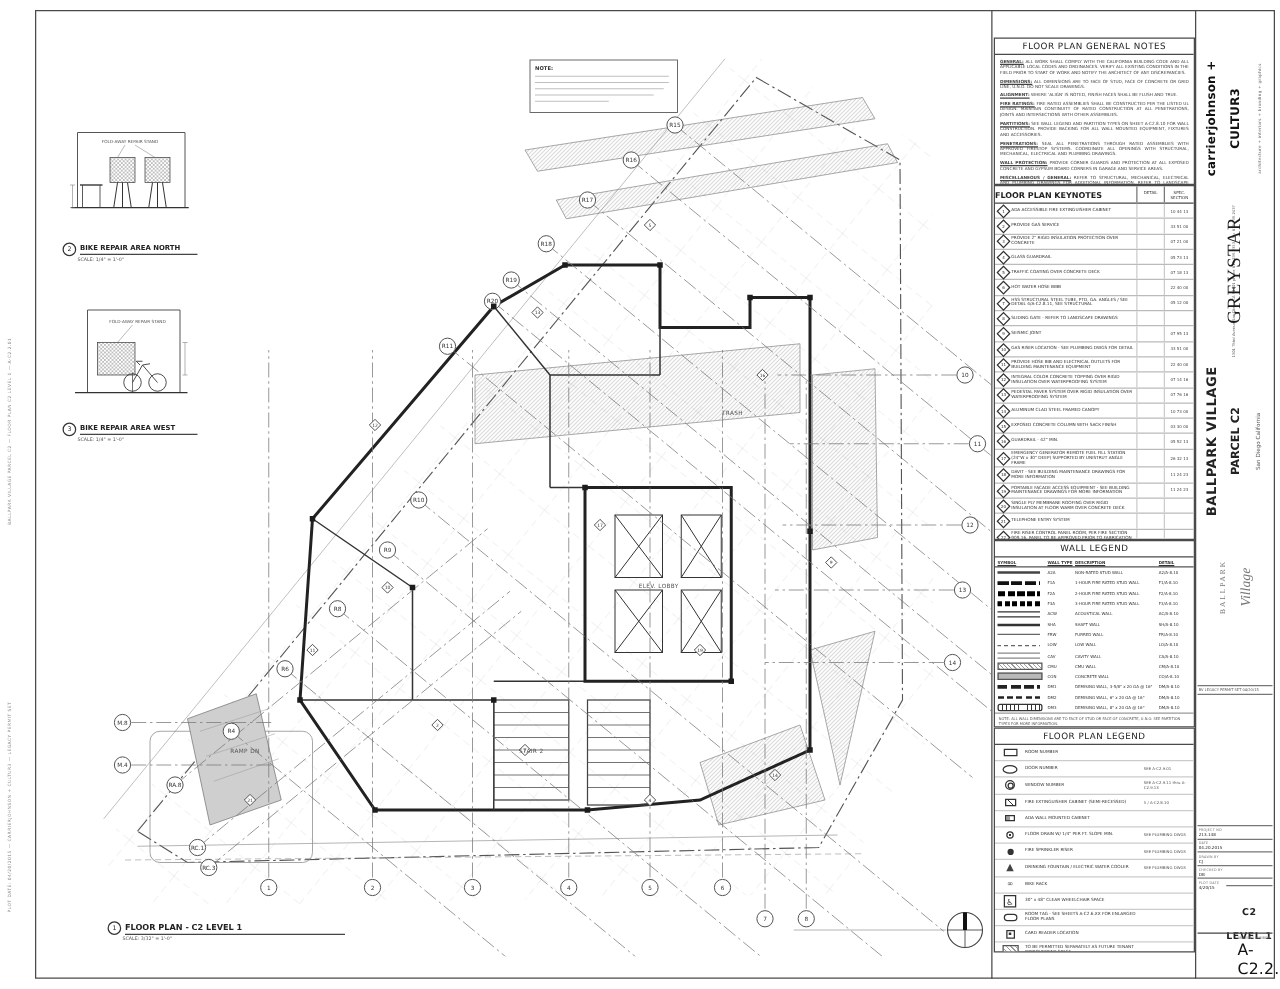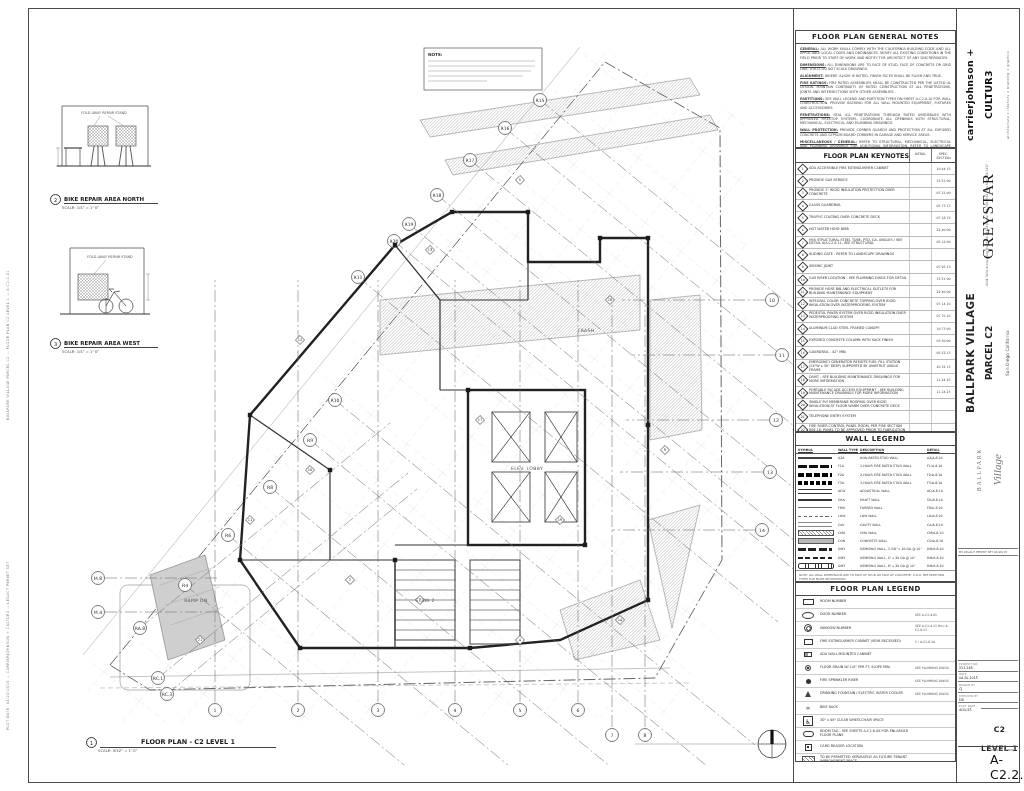--- a/index.html
+++ b/index.html
@@ -22,27 +22,27 @@
   .cl{stroke:#777;stroke-width:.6;stroke-dasharray:12 3 2 3;fill:none;}
   .bub{fill:#fff;stroke:#555;stroke-width:.8;}
   .bubt{font-size:4.6px;fill:#333;text-anchor:middle;font-family:"DejaVu Sans",sans-serif;}
   .dia{fill:#fff;stroke:#444;stroke-width:.7;}
   .diat{font-size:3.6px;fill:#333;text-anchor:middle;font-family:"DejaVu Sans",sans-serif;}
   .rlab{font-size:4.6px;fill:#555;text-anchor:middle;font-family:"DejaVu Sans",sans-serif;letter-spacing:.3px;}
   .plan-title{position:absolute;left:86px;top:735px;width:190px;}
   
   .panels{position:absolute;left:795px;top:30px;width:161px;}
   .panel{border:1px solid #4a4a4a;background:#fff;box-sizing:border-box;}
-  .ptitle{font-size:7px;font-weight:bold;text-align:center;letter-spacing:.4px;border-bottom:1px solid #4a4a4a;padding:2px 0;}
+  .ptitle{font-size:7px;font-weight:normal;text-align:center;letter-spacing:.4px;border-bottom:1px solid #4a4a4a;padding:2px 0;}
   .gn-body{padding:3px 4px;column-count:1;}
   .gn-p{margin:0 0 2.5px 0;font-size:3.4px;line-height:1.3;color:#444;text-align:justify;}
   .gn-p b{font-size:3.4px;text-decoration:underline;}
   
   .khead{display:grid;grid-template-columns:1fr 22px 24px;border-bottom:1px solid #4a4a4a;align-items:stretch;}
-  .khead .kt{font-size:6.4px;font-weight:bold;text-align:right;padding:2.5px 0;}
+  .khead .kt{font-size:6.4px;font-weight:bold;text-align:left;padding:2.5px 0;}
   .khead .kc{font-size:3.2px;text-align:center;border-left:.6px solid #777;padding-top:3px;color:#333;}
   .krow{display:grid;grid-template-columns:13px 1fr 22px 24px;border-bottom:.5px solid #bbb;min-height:11.3px;align-items:center;}
   .krow:last-child{border-bottom:none;}
   .kdwrap{display:flex;align-items:center;justify-content:center;}
   .kd{width:5.6px;height:5.6px;border:.6px solid #333;transform:rotate(45deg);display:flex;align-items:center;justify-content:center;}
   .kd span{transform:rotate(-45deg);font-size:3.2px;color:#222;}
   .ktext{font-size:3.4px;line-height:1.15;color:#333;padding:1px 1px 1px 0;}
   .kdet,.kspec{font-size:3.2px;text-align:center;color:#444;border-left:.5px solid #ccc;align-self:stretch;display:flex;align-items:center;justify-content:center;}
   
   .lrow{display:grid;grid-template-columns:24px 1fr 40px;border-bottom:.5px solid #ccc;min-height:12.2px;align-items:center;}
@@ -110,21 +110,21 @@
   .fields{top:652px;}
   .frow{border-top:.6px solid #777;padding:.8px 1px;}
   .flab{font-size:2.7px;color:#777;letter-spacing:.2px;}
   .fval{font-size:3.3px;color:#222;}
   .stitle{top:700px;text-align:center;border-top:.6px solid #777;padding-top:8px;margin-left:23px;}
   .stitle span{font-size:7.5px;font-weight:bold;letter-spacing:.5px;}
   .snum{top:738px;border-top:1px solid #444;padding-top:1px;padding-left:32px;}
   .snum-lab{font-size:2.7px;color:#777;}
   .snum-val{font-size:12.5px;color:#111;letter-spacing:.2px;}
   
-  .plan-title .dname{font-size:6.5px;text-align:center;}
+  .plan-title .dname{font-size:6.5px;}
 </style>
 </head>
 <body>
 
 <div class="sheet">
 
   <div class="frame"></div>
   <div class="vdiv" style="left:793px;"></div>
   <div class="vdiv" style="left:956px;"></div>
 

